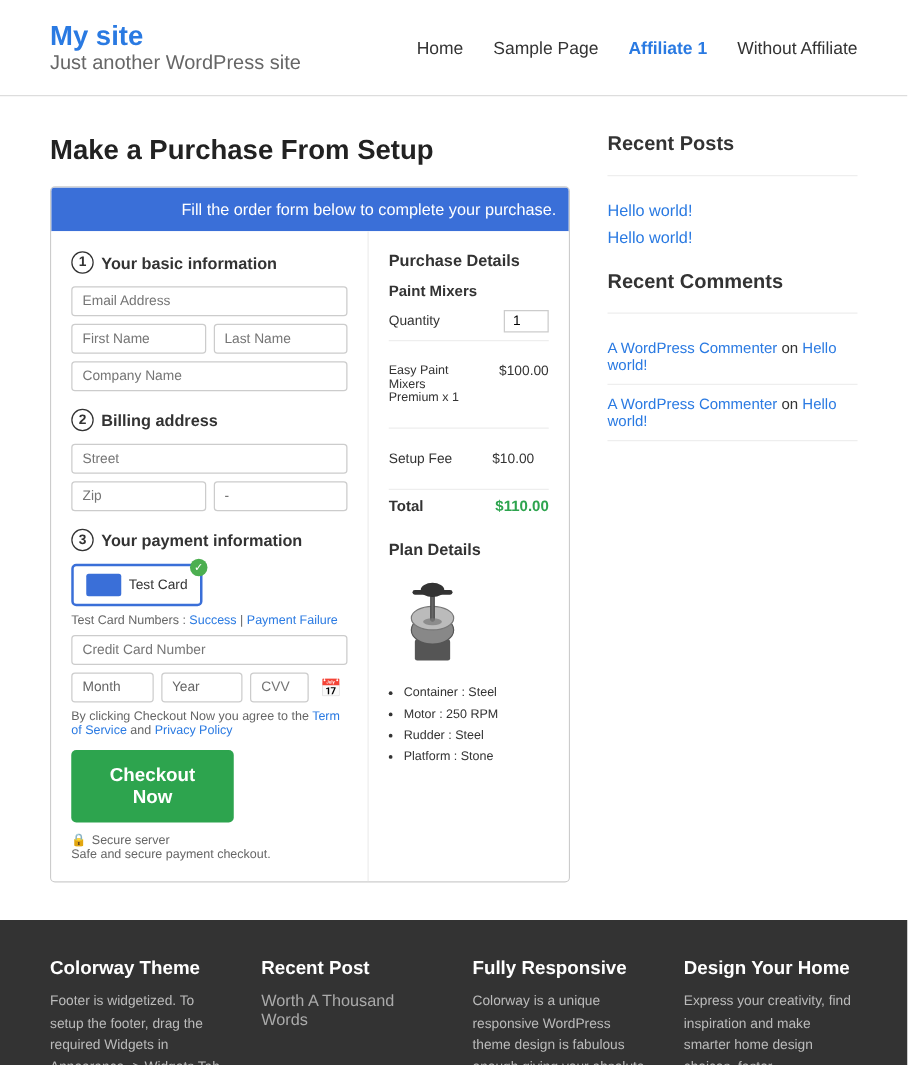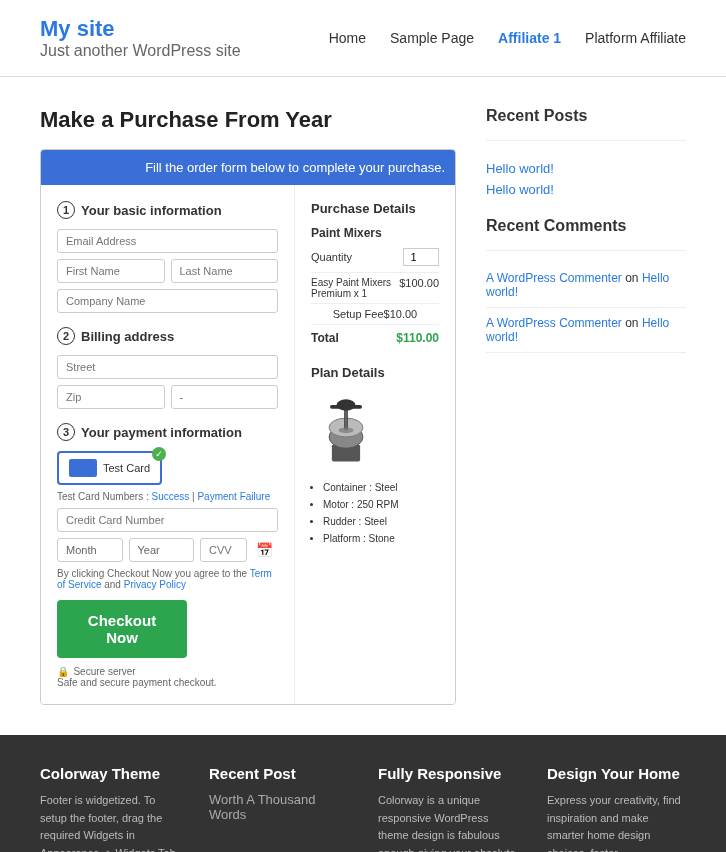--- a/index.html
+++ b/index.html
@@ -50,21 +50,21 @@
     .privacy-text { font-size: 10px; color: #666; margin-top: 6px; }
     .privacy-text a { color: #2a7ae2; text-decoration: none; }
     .secure-text { font-size: 10px; color: #666; margin-top: 8px; display: flex; align-items: center; gap: 4px; }
     .safe-text { font-size: 10px; color: #666; }
 
     
     .purchase-title { font-size: 13px; font-weight: bold; margin-bottom: 10px; color: #333; }
     .product-name { font-size: 12px; font-weight: bold; color: #333; margin-bottom: 8px; }
     .qty-row { display: flex; justify-content: space-between; align-items: center; margin-bottom: 6px; font-size: 11px; }
     .qty-input { width: 36px; border: 1px solid #ccc; padding: 2px 4px; text-align: center; font-size: 11px; }
-    .detail-row { display: flex; justify-content: center; font-size: 11px; padding: 4px 0; border-top: 1px solid #eee; }
+    .detail-row { display: flex; justify-content: flex-start; font-size: 11px; padding: 18px 0; border-top: 1px solid #eee; gap: 32px; }
     .detail-label { color: #333; }
     .detail-value { color: #333; }
     .total-row { display: flex; justify-content: space-between; font-size: 12px; padding: 6px 0; border-top: 1px solid #eee; font-weight: bold; }
     .total-value { color: #2da44e; }
 
     .plan-title { font-size: 13px; font-weight: bold; margin-top: 14px; margin-bottom: 8px; }
     .plan-features { font-size: 10px; color: #333; line-height: 1.7; }
     .plan-features li { list-style: disc; margin-left: 12px; }
 
     
@@ -92,28 +92,28 @@
 
 <header class="site-header">
   <div>
     <div class="site-title">My site</div>
     <div class="site-tagline">Just another WordPress site</div>
   </div>
   <nav class="site-nav">
     <a class="nav-item" href="#">Home</a>
     <a class="nav-item" href="#">Sample Page</a>
     <a class="nav-item active" href="#">Affiliate 1</a>
-    <a class="nav-item" href="#">Platform Affiliate</a>
+    <a class="nav-item" href="#">Without Affiliate</a>
   </nav>
 </header>
 
 <div class="main-content">
 
   <div class="content-area">
-    <h1 class="page-title">Make a Purchase From Year</h1>
+    <h1 class="page-title">Make a Purchase From Setup</h1>
 
     <div class="order-form-container">
       <div class="form-header">Fill the order form below to complete your purchase.</div>
 
       <div class="form-body">
 
         <div class="form-left">
 
           
           <div class="section-title">

